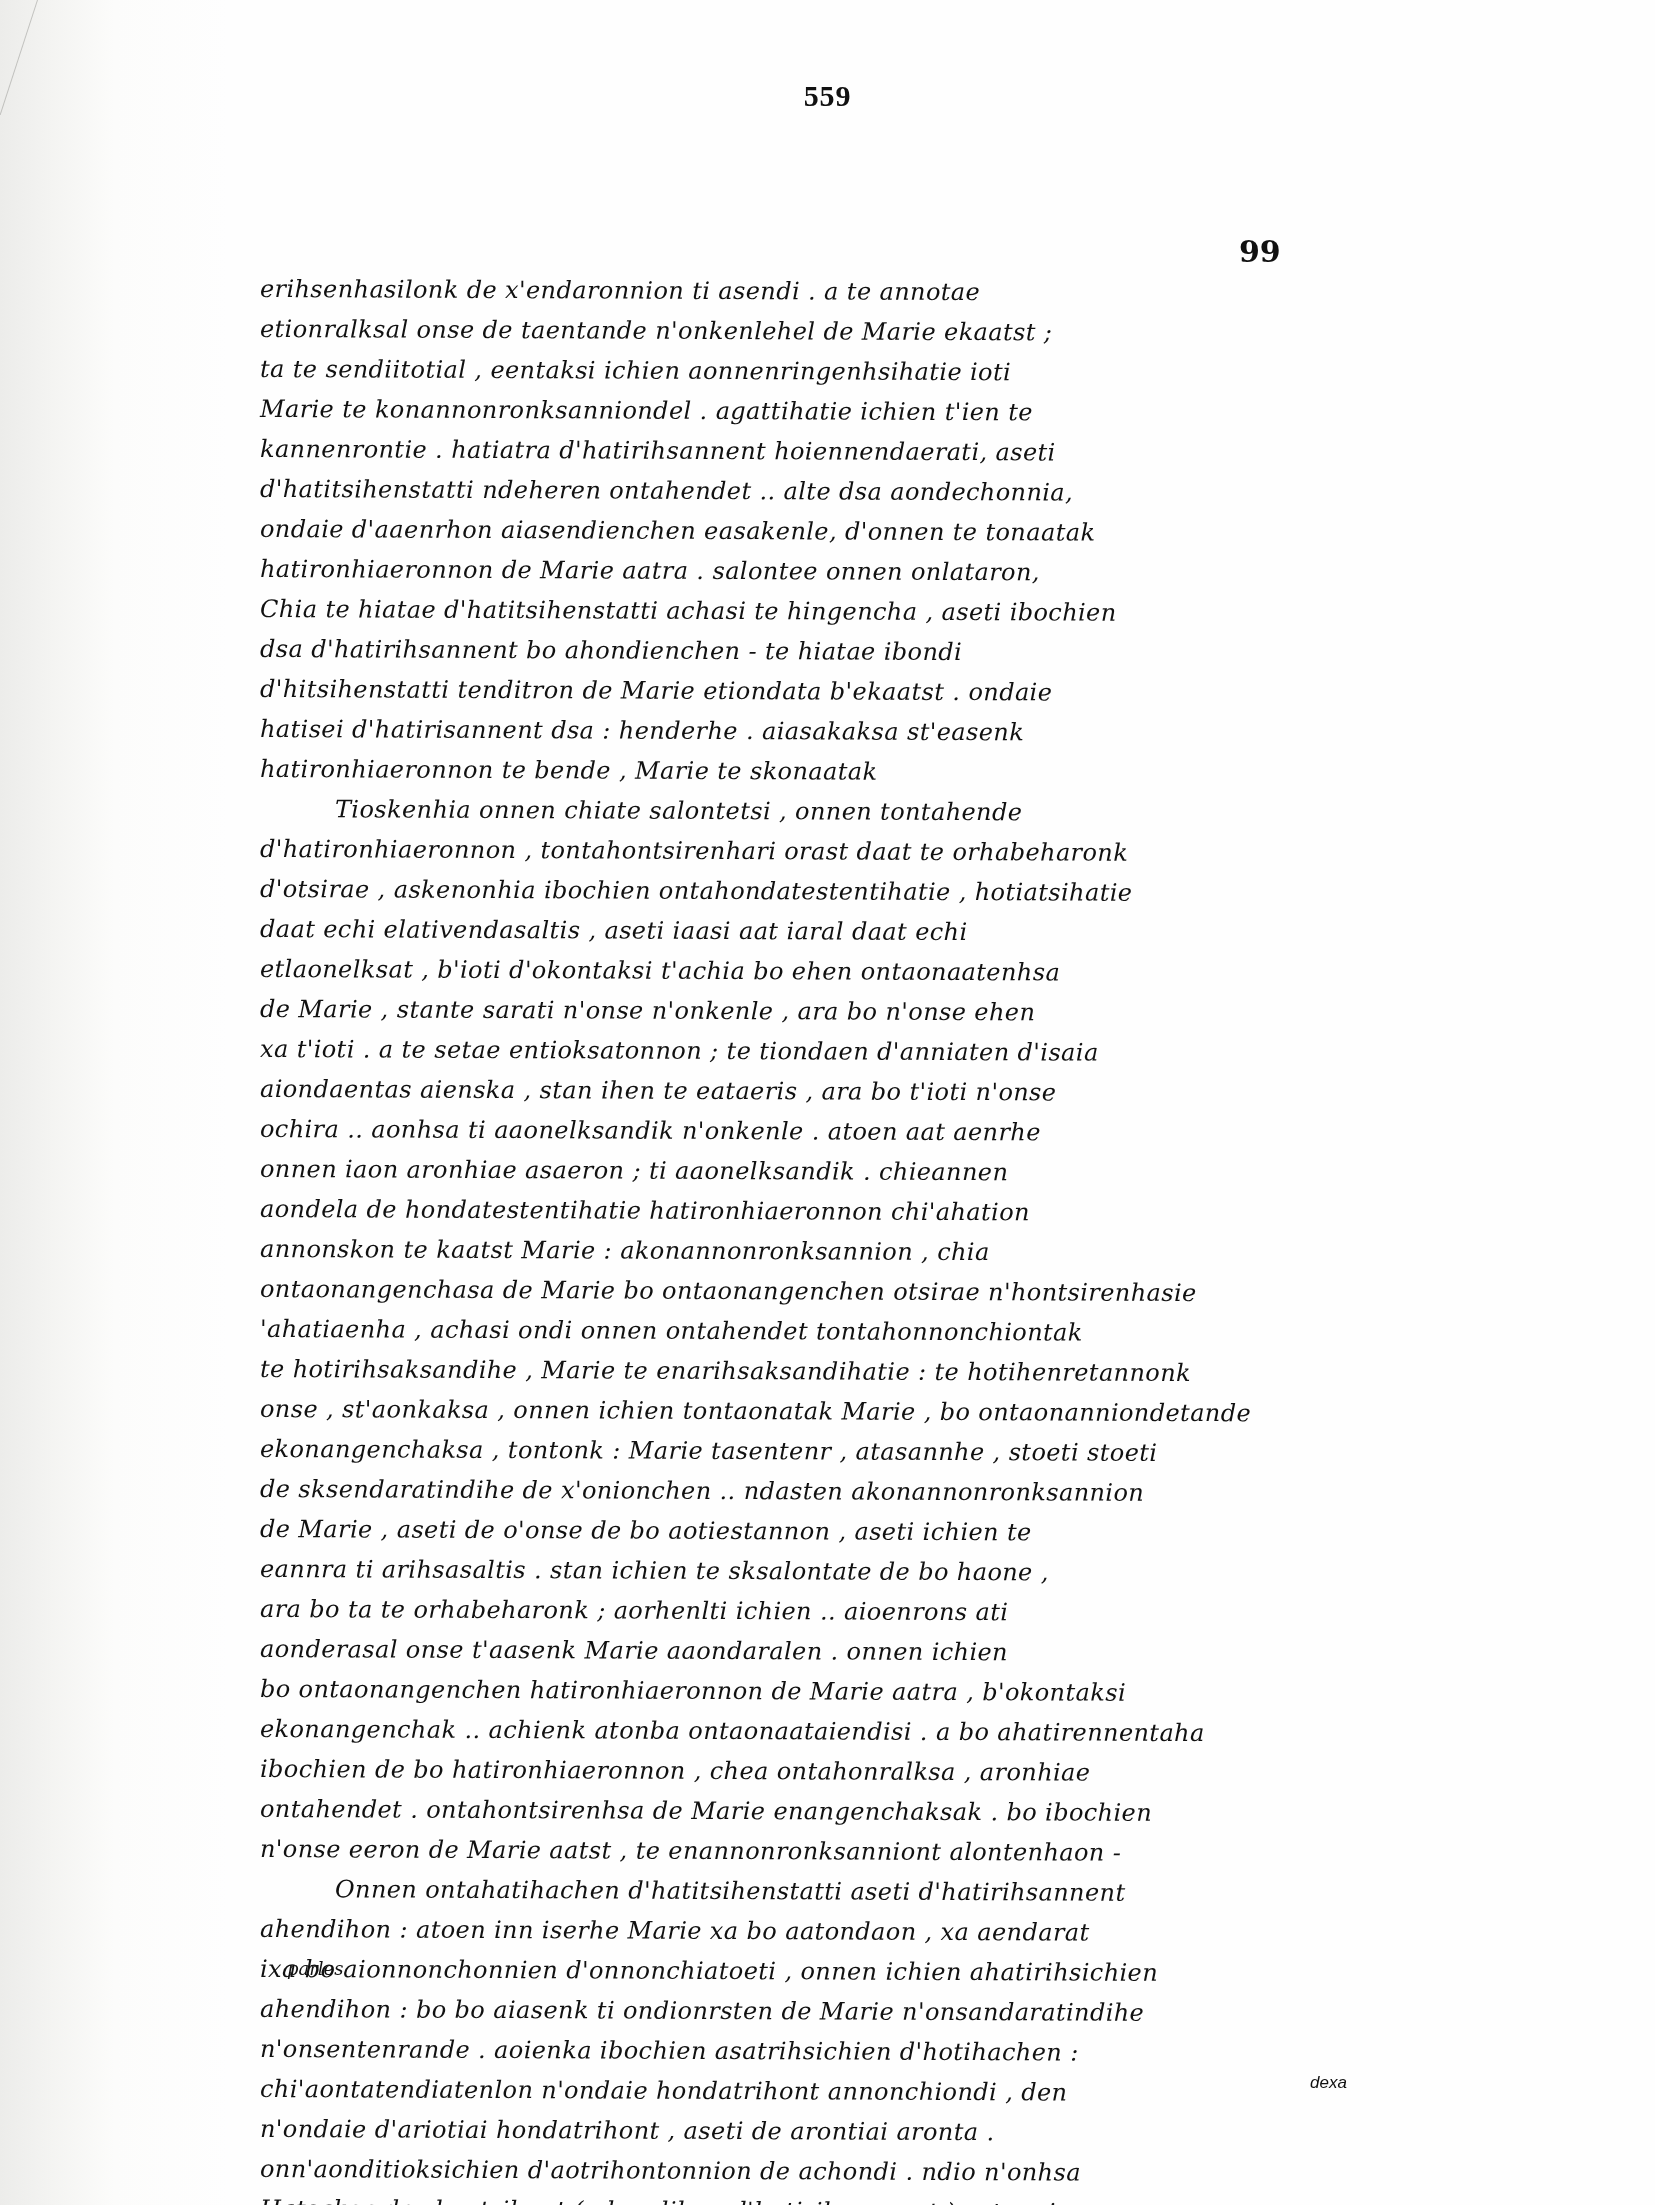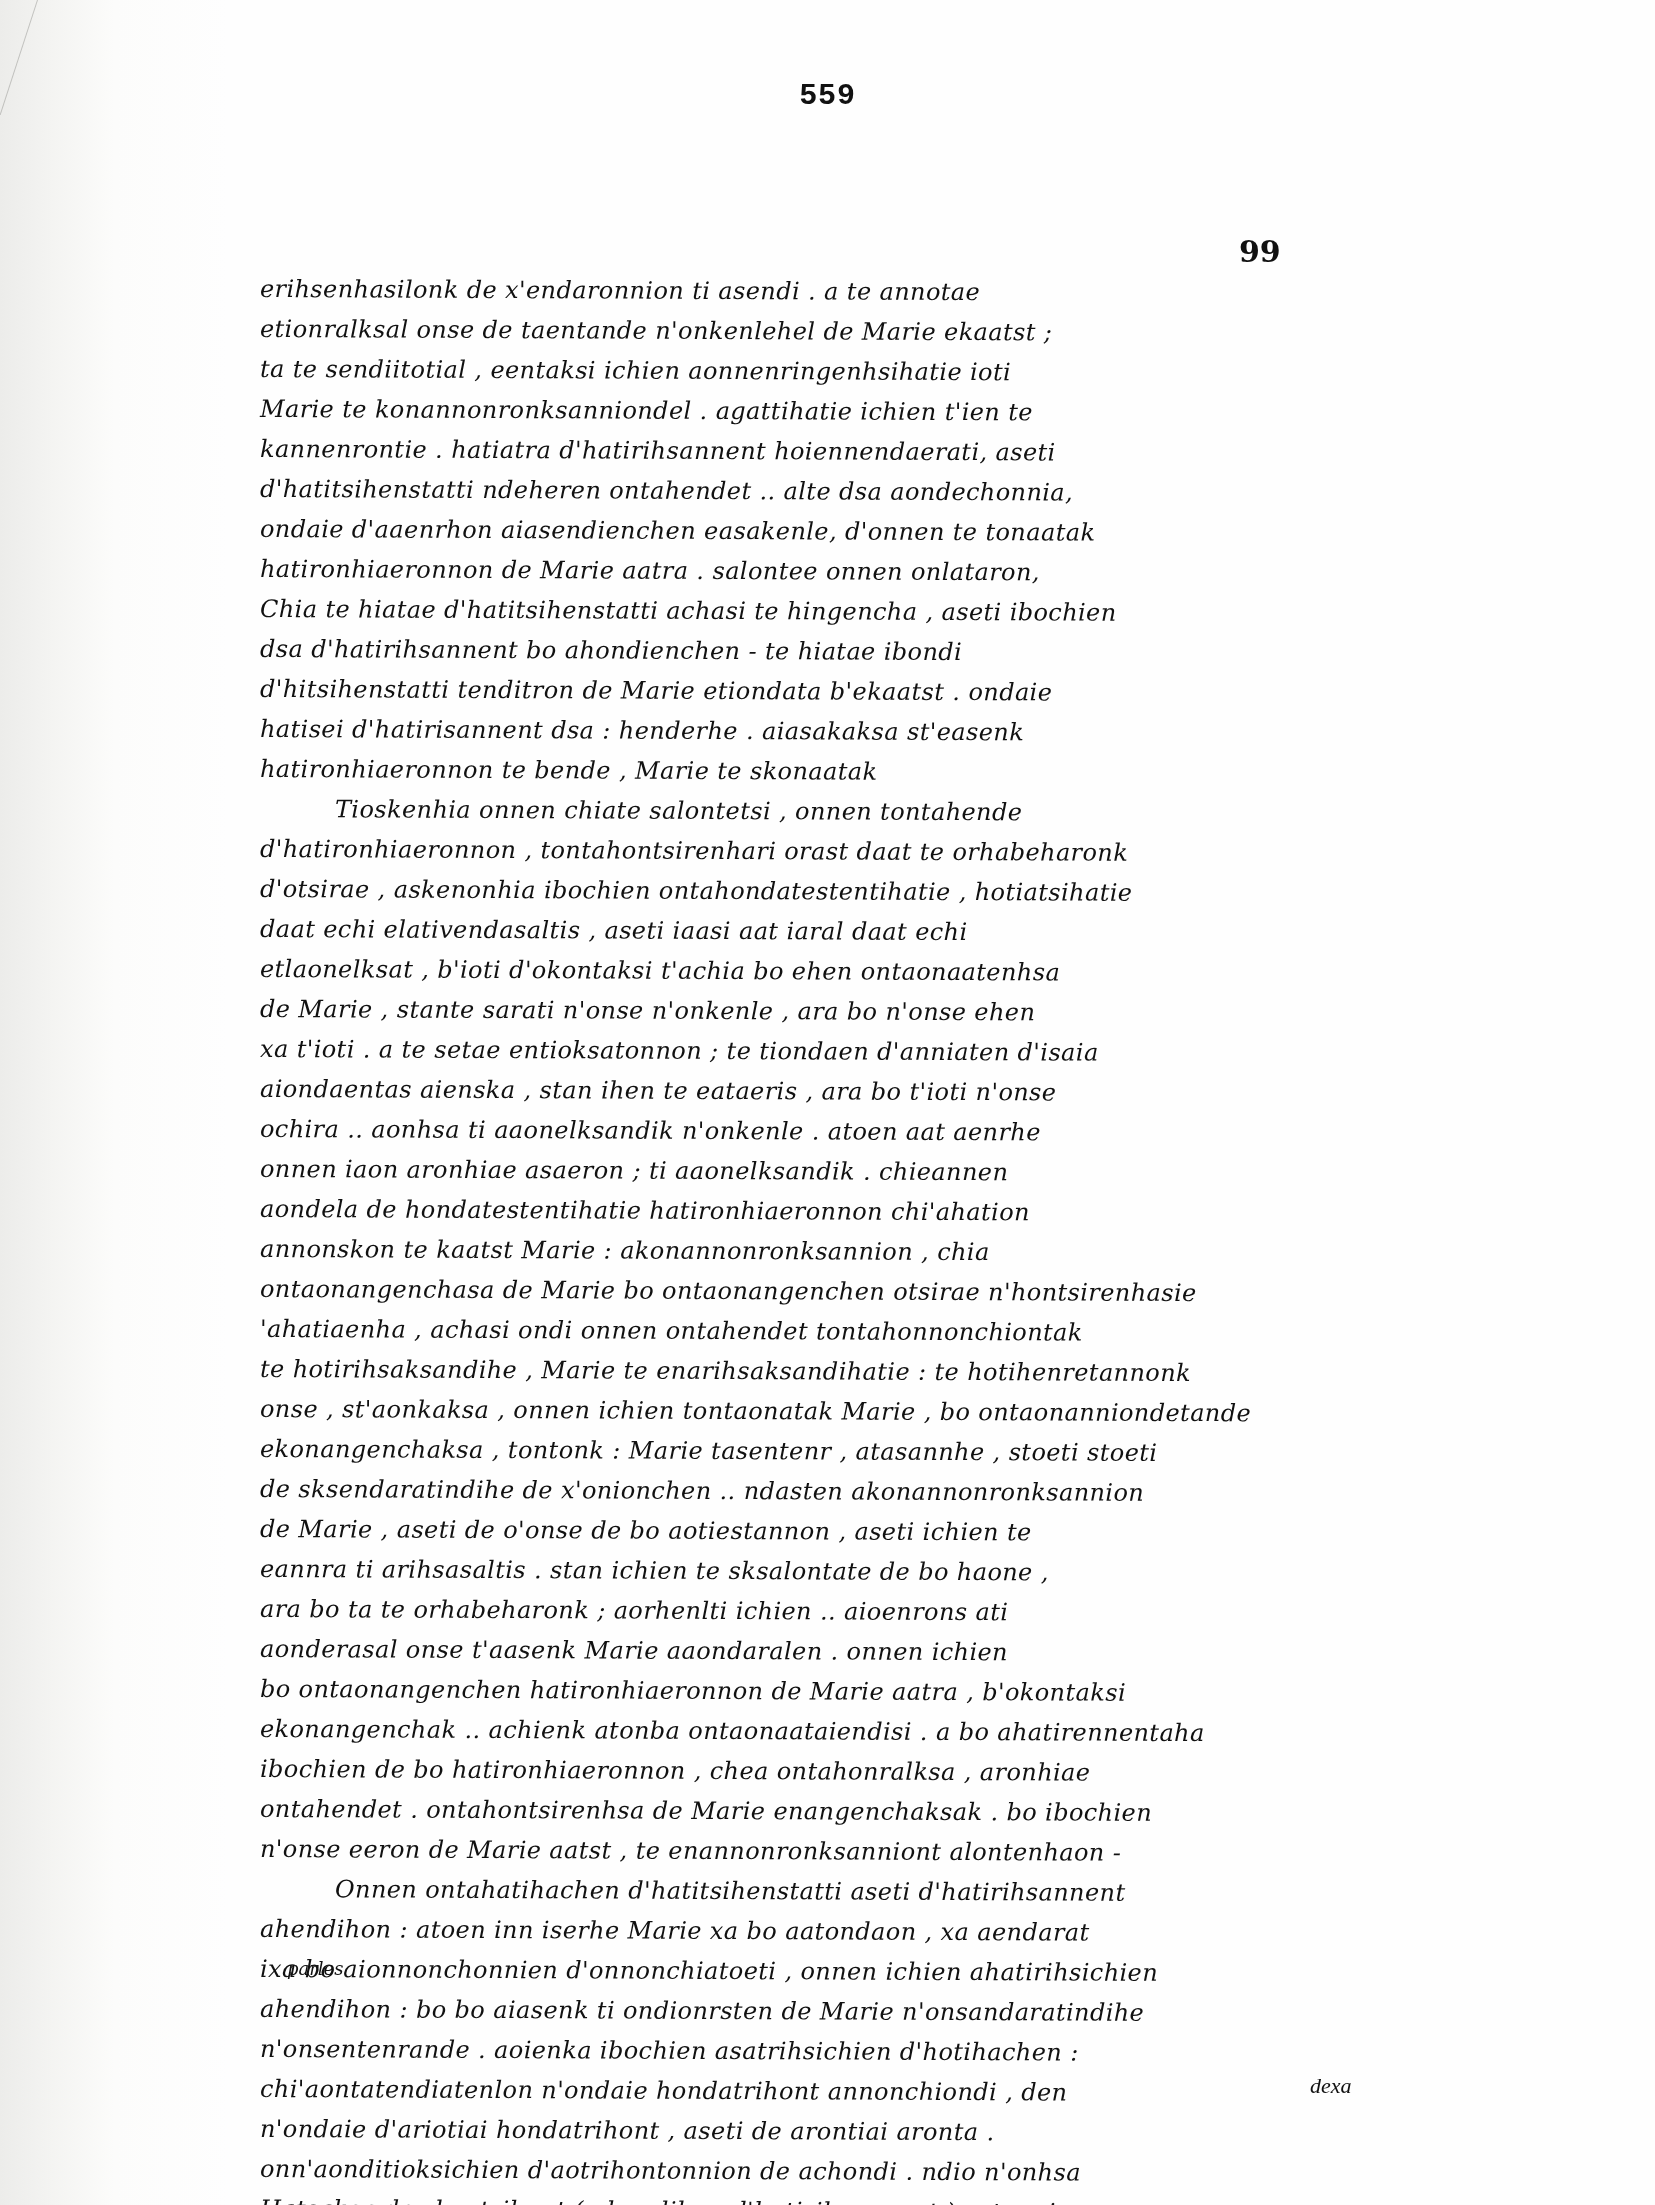--- a/index.html
+++ b/index.html
@@ -28,21 +28,21 @@
       background: #9a9a98;
       transform: skewX(-18deg);
       transform-origin: top left;
       opacity: 0.55;
     }
     .printed-page-number {
       position: absolute;
       left: 0; right: 0;
       top: 79px;
       text-align: center;
-      font-family: Liberation Mono, monospace;
+      font-family: Liberation Serif, serif;
       font-weight: bold;
       font-size: 30px;
       letter-spacing: 0.9px;
     }
     .ms-folio {
       position: absolute;
       left: 1239px;
       top: 234px;
       font-family: "DejaVu Serif", serif;
       font-weight: bold;
@@ -70,23 +70,23 @@
     .interlinear {
       position: absolute;
       font-family: "DejaVu Serif", serif;
       font-style: italic;
       font-size: 18px;
     }
     .catchword {
       position: absolute;
       left: 1310px;
       top: 2073px;
-      font-family: Liberation Serif, serif;
+      font-family: Liberation Sans, sans-serif;
       font-style: italic;
-      font-size: 22px;
+      font-size: 17px;
     }
   </style>
 </head>
 <body>
 
 <div class="page">
   <div class="edge-line"></div>
 
   <div class="printed-page-number">559</div>
 

